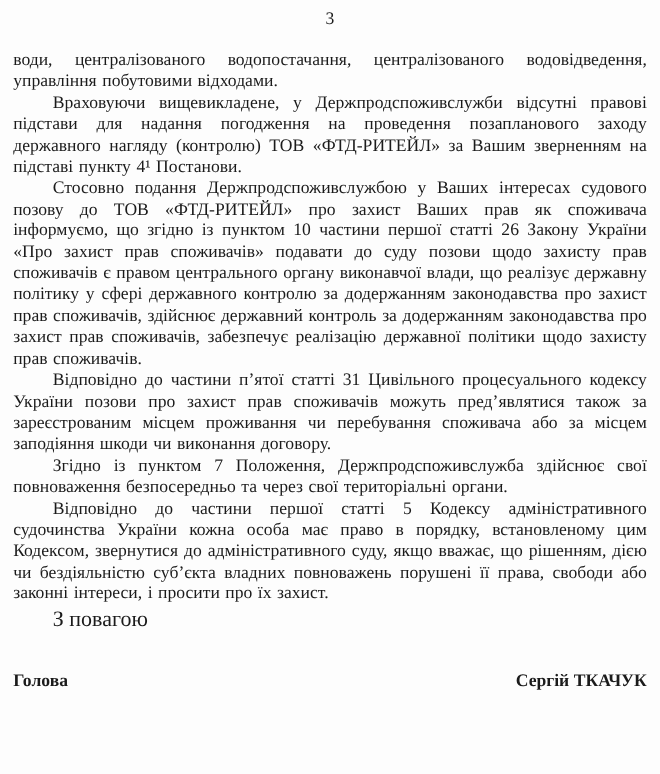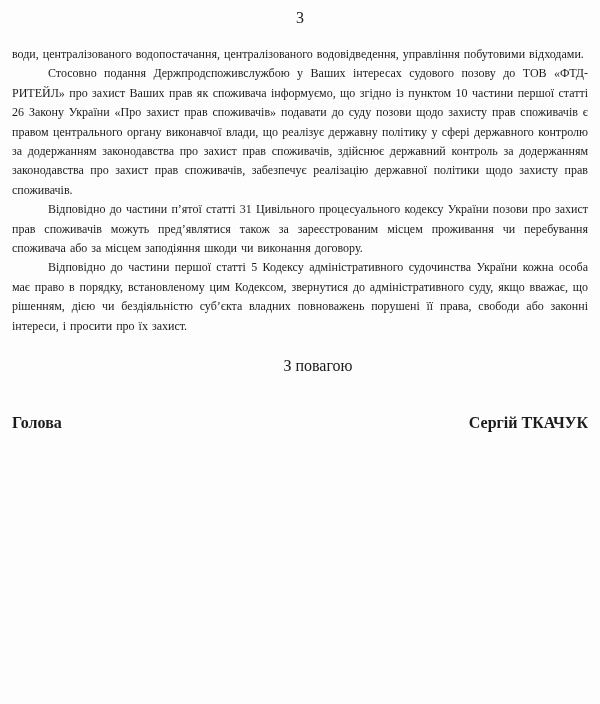--- a/index.html
+++ b/index.html
@@ -20,61 +20,62 @@
     height: 704px;
     padding: 8px 12px 0 12px;
   }
   .page-number {
     text-align: center;
     font-size: 16px;
     line-height: 20px;
     margin-bottom: 17px;
   }
   .letter-body {
-    font-size: 12px;
+    font-size: 16px;
     line-height: 19.4px;
     text-align: justify;
     text-justify: inter-word;
   }
   .letter-body p {
     margin: 0;
     text-indent: 36px;
     word-spacing: 1px;
   }
   .letter-body p.continuation {
     text-indent: 0;
   }
   .closing {
-    margin: 20px 0 0 0;
+    margin: 4px 0 0 0;
     text-indent: 36px;
-    font-size: 16px;
+    font-size: 20px;
     line-height: 19.4px;
-    text-align: center;
   }
   .signature-row {
     display: flex;
     justify-content: space-between;
     align-items: baseline;
     margin-top: 37px;
     font-size: 16px;
     line-height: 19px;
     font-weight: bold;
   }
 </style>
 </head>
 <body>
 
 <div class="page">
 
   <div class="page-number">3</div>
 
   <div class="letter-body">
     <p class="continuation">води, централізованого водопостачання, централізованого водовідведення, управління побутовими відходами.</p>
+    <p>Враховуючи вищевикладене, у Держпродспоживслужби відсутні правові підстави для надання погодження на проведення позапланового заходу державного нагляду (контролю) ТОВ «ФТД-РИТЕЙЛ» за Вашим зверненням на підставі пункту 4¹ Постанови.</p>
     <p>Стосовно подання Держпродспоживслужбою у Ваших інтересах судового позову до ТОВ «ФТД-РИТЕЙЛ» про захист Ваших прав як споживача інформуємо, що згідно із пунктом 10 частини першої статті 26 Закону України «Про захист прав споживачів» подавати до суду позови щодо захисту прав споживачів є правом центрального органу виконавчої влади, що реалізує державну політику у сфері державного контролю за додержанням законодавства про захист прав споживачів, здійснює державний контроль за додержанням законодавства про захист прав споживачів, забезпечує реалізацію державної політики щодо захисту прав споживачів.</p>
     <p>Відповідно до частини п’ятої статті 31 Цивільного процесуального кодексу України позови про захист прав споживачів можуть пред’являтися також за зареєстрованим місцем проживання чи перебування споживача або за місцем заподіяння шкоди чи виконання договору.</p>
+    <p>Згідно із пунктом 7 Положення, Держпродспоживслужба здійснює свої повноваження безпосередньо та через свої територіальні органи.</p>
     <p>Відповідно до частини першої статті 5 Кодексу адміністративного судочинства України кожна особа має право в порядку, встановленому цим Кодексом, звернутися до адміністративного суду, якщо вважає, що рішенням, дією чи бездіяльністю суб’єкта владних повноважень порушені її права, свободи або законні інтереси, і просити про їх захист.</p>
   </div>
 
   <p class="closing">З повагою</p>
 
   <div class="signature-row">
     <span>Голова</span>
     <span>Сергій ТКАЧУК</span>
   </div>
 

